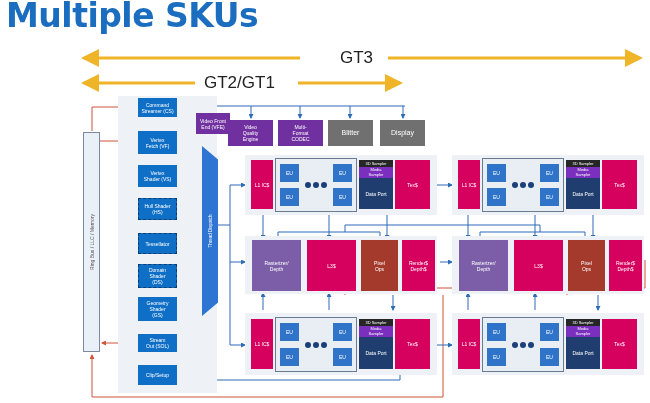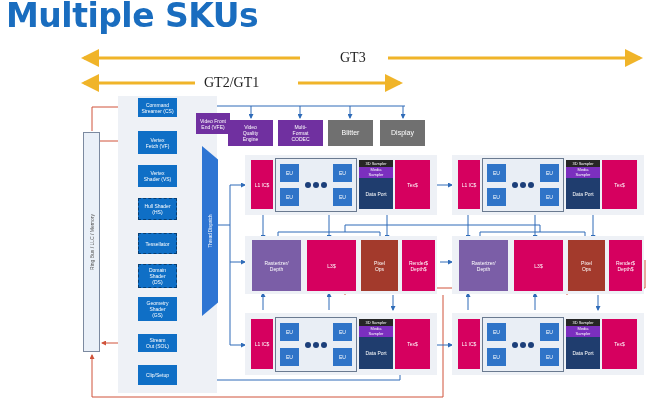--- a/index.html
+++ b/index.html
@@ -6,22 +6,22 @@
   body {
     width: 650px; height: 403px; background: #ffffff; position: relative; overflow: hidden;
     font-family: "Liberation Sans", sans-serif;
   }
   .abs { position: absolute; box-sizing: border-box; }
   #title {
     left: 6px; top: -4px; font-size: 33px; font-weight: bold; color: #1a6dbf;
     font-family: "DejaVu Sans", sans-serif; letter-spacing: -0.5px; white-space: nowrap;
   }
   .sku-label {
-    font-size: 14px; color: #222; background: #fff; padding: 0 8px; line-height: 18px;
-    font-family: Liberation Serif, serif;
+    font-size: 17px; color: #222; background: #fff; padding: 0 8px; line-height: 18px;
+    font-family: Liberation Sans, sans-serif;
   }
   .panel { background: #eef1f6; }
   .ring-bus { background: #eaf0f8; border: 1px solid #7c8aa0; }
   .ring-bus-label {
     position: absolute; left: 50%; top: 50%; transform: translate(-50%, -50%) rotate(-90deg);
     font-size: 5px; color: #555; white-space: nowrap;
   }
   .blk {
     display: flex; align-items: center; justify-content: center; text-align: center;
     color: #fff; font-size: 5px; line-height: 6px; white-space: pre-line;

